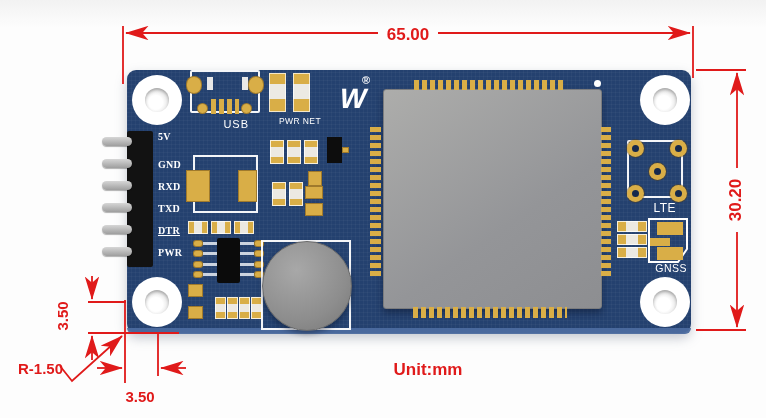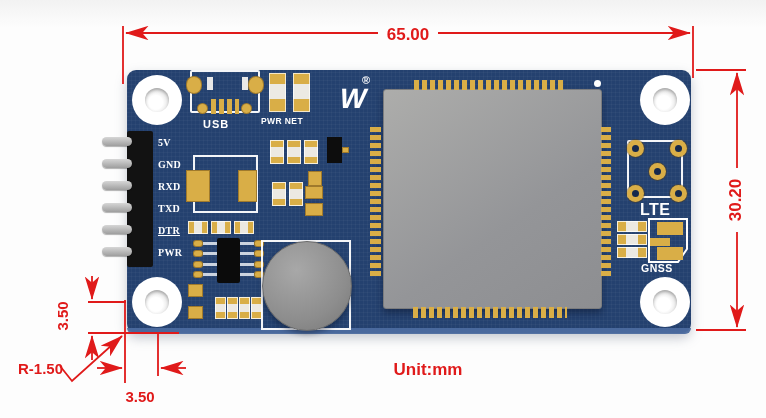--- a/index.html
+++ b/index.html
@@ -12,21 +12,21 @@
        box-shadow:0 5px 12px rgba(110,120,140,.4);
        background-image:
          repeating-linear-gradient(0deg,rgba(255,255,255,.03) 0 1px,transparent 1px 4px),
          repeating-linear-gradient(90deg,rgba(255,255,255,.03) 0 1px,transparent 1px 4px);}
   #pcb-edge{left:127px;top:328px;width:564px;height:6px;background:#4c6b9f;border-radius:0 0 9px 9px;opacity:.95;}
   .hole-outer{width:50px;height:50px;border-radius:50%;background:#fff;}
   .hole-inner{position:absolute;left:13px;top:13px;width:24px;height:24px;border-radius:50%;
               background:radial-gradient(circle at 45% 60%,#ffffff 35%,#dedede 75%,#c9c9c9);
               box-shadow:inset 0 2px 3px rgba(0,0,0,.25);}
   
-  .silk{color:#fff;font-weight:bold;text-align:left;}
+  .silk{color:#fff;font-weight:normal;text-align:right;}
   .pinlbl{color:#fff;font-weight:bold;font-family:"Liberation Serif",serif;font-size:10px;letter-spacing:.3px;}
   
   .gold{background:#d9ae47;border:1px solid rgba(90,60,10,.45);box-sizing:border-box;}
   .outline{border:2px solid rgba(255,255,255,.95);box-sizing:border-box;}
   .pasv-v{box-sizing:border-box;border:1px solid rgba(255,255,255,.8);background:
           linear-gradient(180deg,#d9ae47 0 28%,#ece9e2 28% 72%,#d9ae47 72% 100%);}
   .pasv-h{box-sizing:border-box;border:1px solid rgba(255,255,255,.8);background:
           linear-gradient(90deg,#d9ae47 0 28%,#ece9e2 28% 72%,#d9ae47 72% 100%);}
   .pin{height:9px;border-radius:5px;background:linear-gradient(180deg,#d6d6d6,#9e9e9e);box-shadow:0 1px 1px rgba(0,0,0,.3);}
   .ledpkg{box-sizing:border-box;background:
@@ -75,21 +75,21 @@
       <span class="hole-inner"></span>
     </div>
 
   <div class="abs" style="left:127px;top:131px;width:26px;height:136px;background:#121212;border-radius:2px;"></div>
   <div class="abs pin" style="left:102px;top:137px;width:30px;"></div>
   <div class="abs pin" style="left:102px;top:159px;width:30px;"></div>
   <div class="abs pin" style="left:102px;top:181px;width:30px;"></div>
   <div class="abs pin" style="left:102px;top:203px;width:30px;"></div>
   <div class="abs pin" style="left:102px;top:225px;width:30px;"></div>
   <div class="abs pin" style="left:102px;top:247px;width:30px;"></div>
-  <span class="abs pinlbl" style="left:158px;top:137px;text-align:center;">5V</span>
+  <span class="abs pinlbl" style="left:158px;top:131px;text-align:center;">5V</span>
   <span class="abs pinlbl" style="left:158px;top:159px;">GND</span>
   <span class="abs pinlbl" style="left:158px;top:181px;">RXD</span>
   <span class="abs pinlbl" style="left:158px;top:203px;">TXD</span>
   <span class="abs pinlbl" style="left:158px;top:225px;text-decoration:underline;">DTR</span>
   <span class="abs pinlbl" style="left:158px;top:247px;">PWR</span>
 
   <div class="abs outline" style="left:190px;top:70px;width:70px;height:43px;border-radius:2px;"></div>
   <div class="abs gold" style="left:186px;top:76px;width:16px;height:18px;border-radius:8px;"></div>
   <div class="abs gold" style="left:248px;top:76px;width:16px;height:18px;border-radius:8px;"></div>
   <div class="abs" style="left:207px;top:77px;width:6px;height:13px;background:#e8e8e8;"></div>
@@ -165,21 +165,21 @@
     </div>
   <div class="abs lte-hole" style="left:627px;top:185px;">
       <span></span>
     </div>
   <div class="abs lte-hole" style="left:670px;top:185px;">
       <span></span>
     </div>
   <div class="abs lte-hole" style="left:649px;top:163px;">
       <span></span>
     </div>
-  <div class="abs silk" style="left:640px;top:201px;width:36px;font-size:16px;letter-spacing:.5px;">LTE</div>
+  <div class="abs silk" style="left:640px;top:201px;width:36px;font-size:12px;letter-spacing:.5px;">LTE</div>
 
   <div class="abs pasv-h" style="left:617px;top:221px;width:30px;height:11px;"></div>
   <div class="abs pasv-h" style="left:617px;top:234px;width:30px;height:11px;"></div>
   <div class="abs pasv-h" style="left:617px;top:247px;width:30px;height:11px;"></div>
   <svg class="abs" style="left:648px;top:218px;" width="41" height="46" viewBox="0 0 41 46">
     <polygon points="1,1 39,1 39,31 30,44 1,44" fill="none" stroke="#ffffff" stroke-width="2"></polygon>
     <rect x="9" y="4" width="26" height="13" fill="#d9ae47"></rect>
     <rect x="2" y="20" width="20" height="8" fill="#d9ae47"></rect>
     <rect x="9" y="29" width="26" height="13" fill="#d9ae47"></rect>
   </svg>

